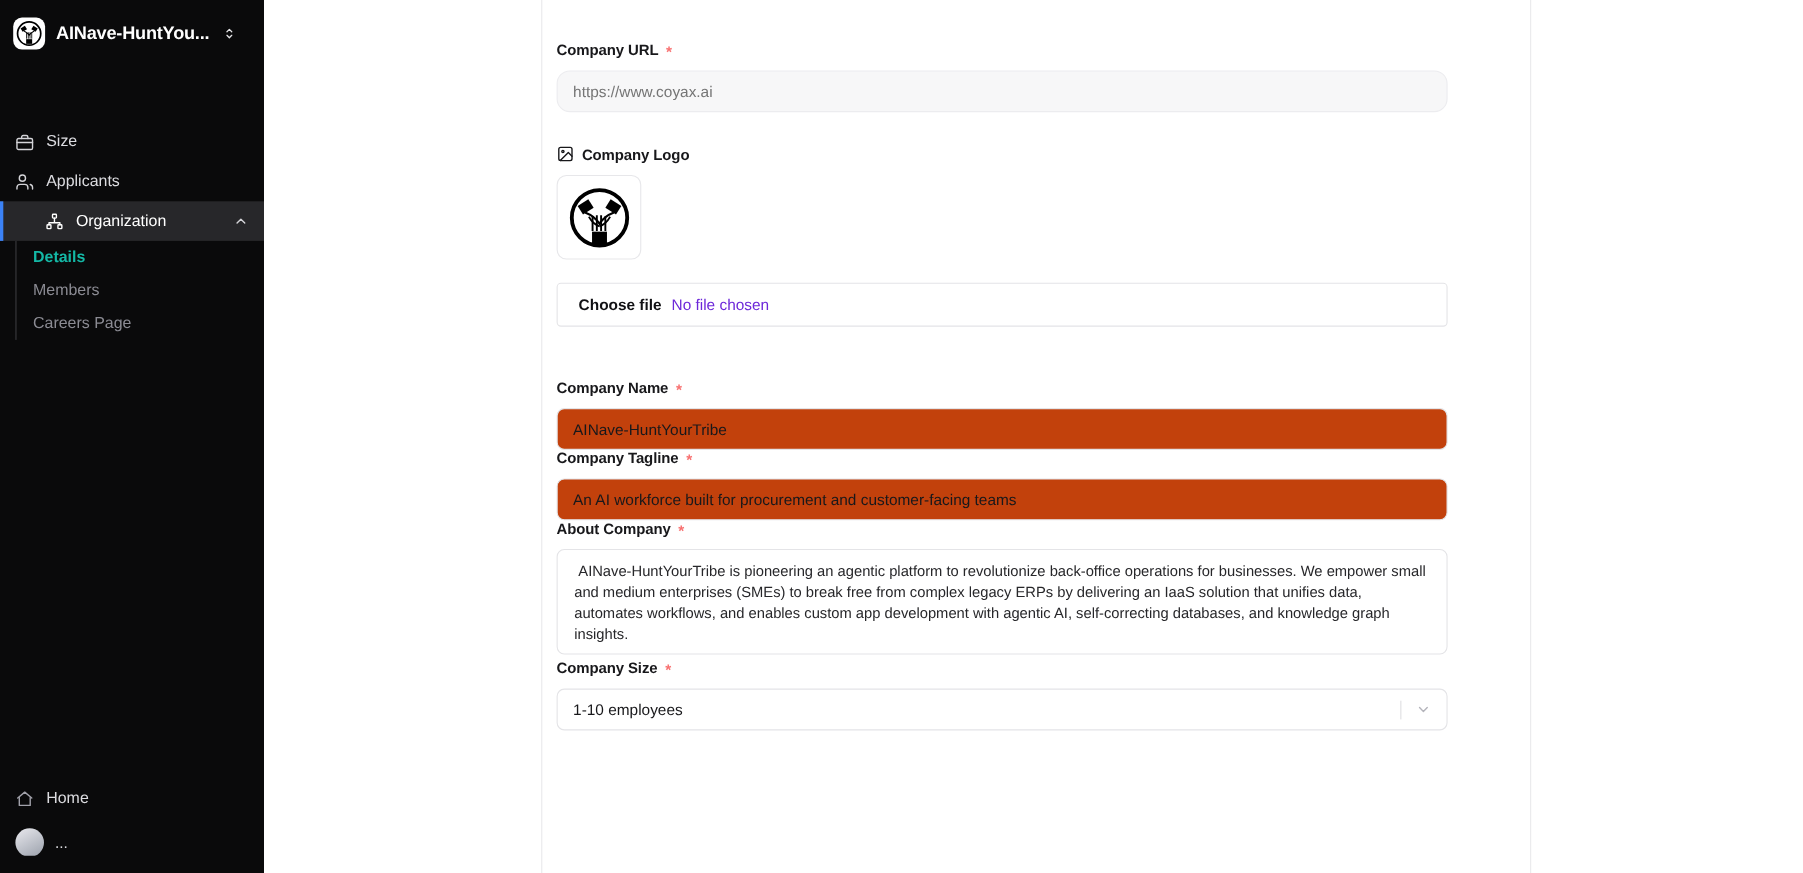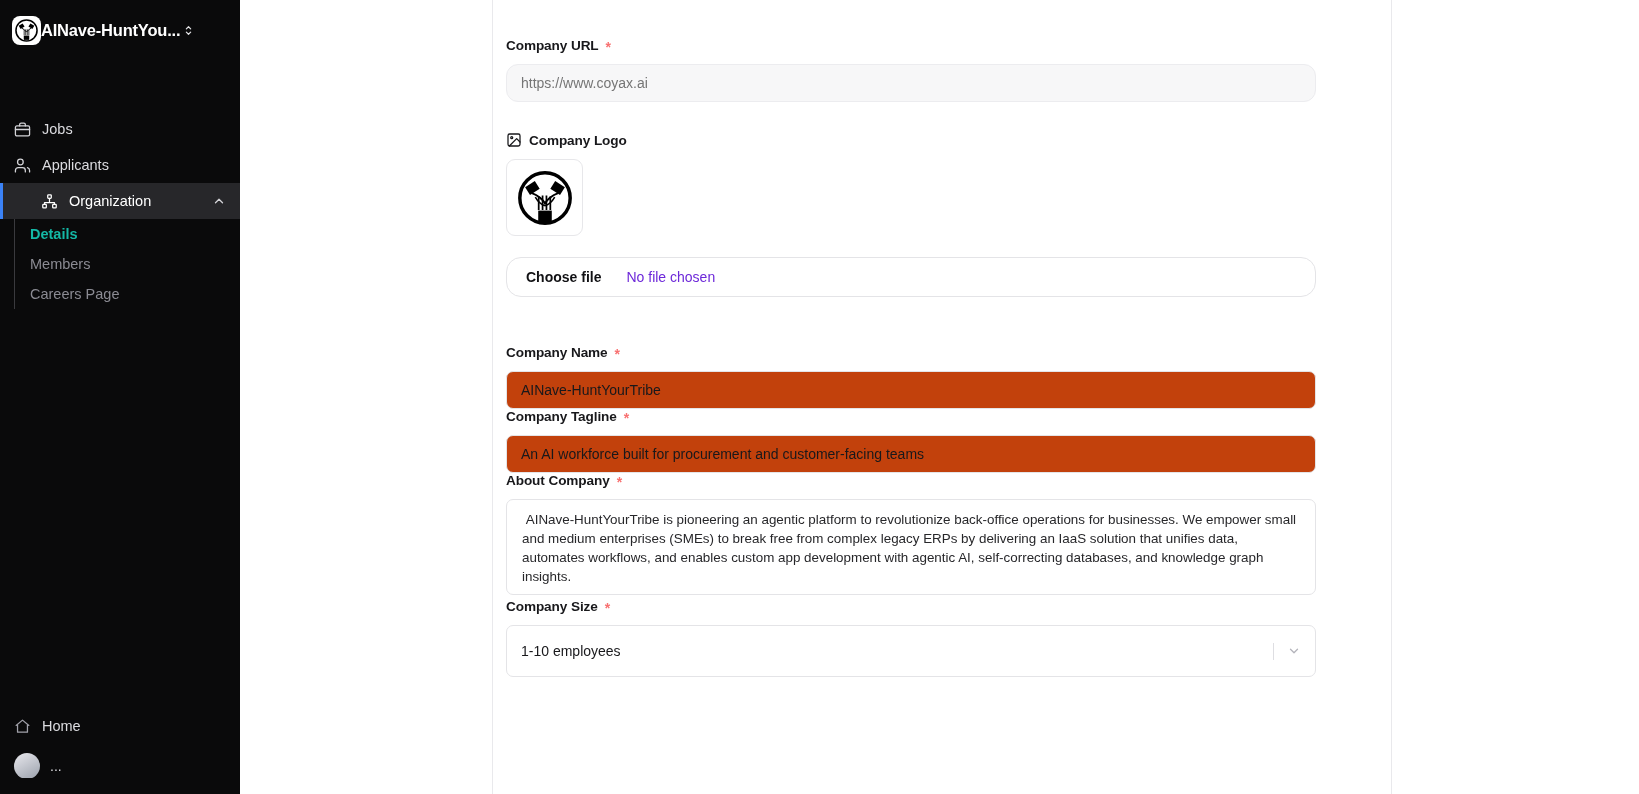--- a/index.html
+++ b/index.html
@@ -15,21 +15,21 @@
   
   .sidebar {
     width: 240px; height: 794px;
     background: #0a0a0b;
     color: #e8e8ea;
     display: flex; flex-direction: column;
     flex: 0 0 240px;
     position: relative;
   }
   .org-switcher {
-    display: flex; align-items: center; 
+    display: flex; align-items: center; gap: 10px;
     padding: 16px 12px 14px 12px;
     cursor: pointer;
   }
   .org-logo {
     width: 29px; height: 29px; flex: 0 0 29px;
     border-radius: 8px;
     background: #ffffff;
     display: flex; align-items: center; justify-content: center;
     overflow: hidden;
   }
@@ -123,41 +123,41 @@
 
   .logo-box {
     width: 77px; height: 77px;
     border: 1px solid #e7e7ea; border-radius: 9px;
     background: #ffffff; overflow: hidden;
     display: flex; align-items: center; justify-content: center;
     margin-bottom: 21px;
   }
   .file-input {
     width: 810px; height: 40px;
-    border: 1px solid #e4e4e7; border-radius: 15px;
-    display: flex; align-items: center; gap: 25px;
+    border: 1px solid #e4e4e7; border-radius: 4px;
+    display: flex; align-items: center; gap: 9px;
     padding: 0 19px; background: #ffffff;
     font-size: 14px;
   }
   .file-btn-label { font-weight: 700; color: #111114; }
   .file-status { color: #6d28d9; }
 
   .textarea {
     width: 810px; height: 96px;
     border: 1px solid #e4e4e7; border-radius: 7px;
     background: #ffffff;
     font-size: 13.4px; line-height: 19px; color: #27272a;
     padding: 10px 14px 10px 15px;
     overflow: hidden; position: relative;
     resize: none;
     font-family: "Liberation Sans", sans-serif;
   }
 
   .select {
-    width: 810px; height: 52px;
+    width: 810px; height: 38px;
     border: 1px solid #e4e4e7; border-radius: 7px;
     background: #ffffff;
     font-size: 14px; color: #18181b;
     padding: 0 8px 0 14px;
     display: flex; align-items: center;
   }
   .select .sel-value { flex: 1 1 auto; }
   .select .sel-sep { width: 1px; height: 17px; background: #dedee2; margin-right: 12px; }
   .select .sel-chev { width: 15px; height: 15px; display: flex; align-items: center; justify-content: center; margin-right: 6px; }
 
@@ -194,21 +194,21 @@
     <nav class="nav">
 
       <div class="nav-item">
         <span class="nv-icon">
           <svg width="17" height="17" viewBox="0 0 24 24" fill="none" stroke="#d4d4d8" stroke-width="1.8" stroke-linecap="round" stroke-linejoin="round">
             <rect x="2" y="7" width="20" height="14" rx="2"></rect>
               <path d="M8 7V5a2 2 0 012-2h4a2 2 0 012 2v2"></path>
               <path d="M2 12h20"></path>
           </svg>
         </span>
-        <span>Jobs</span>
+        <span>Size</span>
       </div>
 
       <div class="nav-item">
         <span class="nv-icon">
           <svg width="17" height="17" viewBox="0 0 24 24" fill="none" stroke="#d4d4d8" stroke-width="1.8" stroke-linecap="round" stroke-linejoin="round">
             <path d="M16 21v-2a4 4 0 00-4-4H6a4 4 0 00-4 4v2"></path>
               <circle cx="9" cy="7" r="4"></circle>
               <path d="M22 21v-2a4 4 0 00-3-3.87"></path>
           </svg>
         </span>

